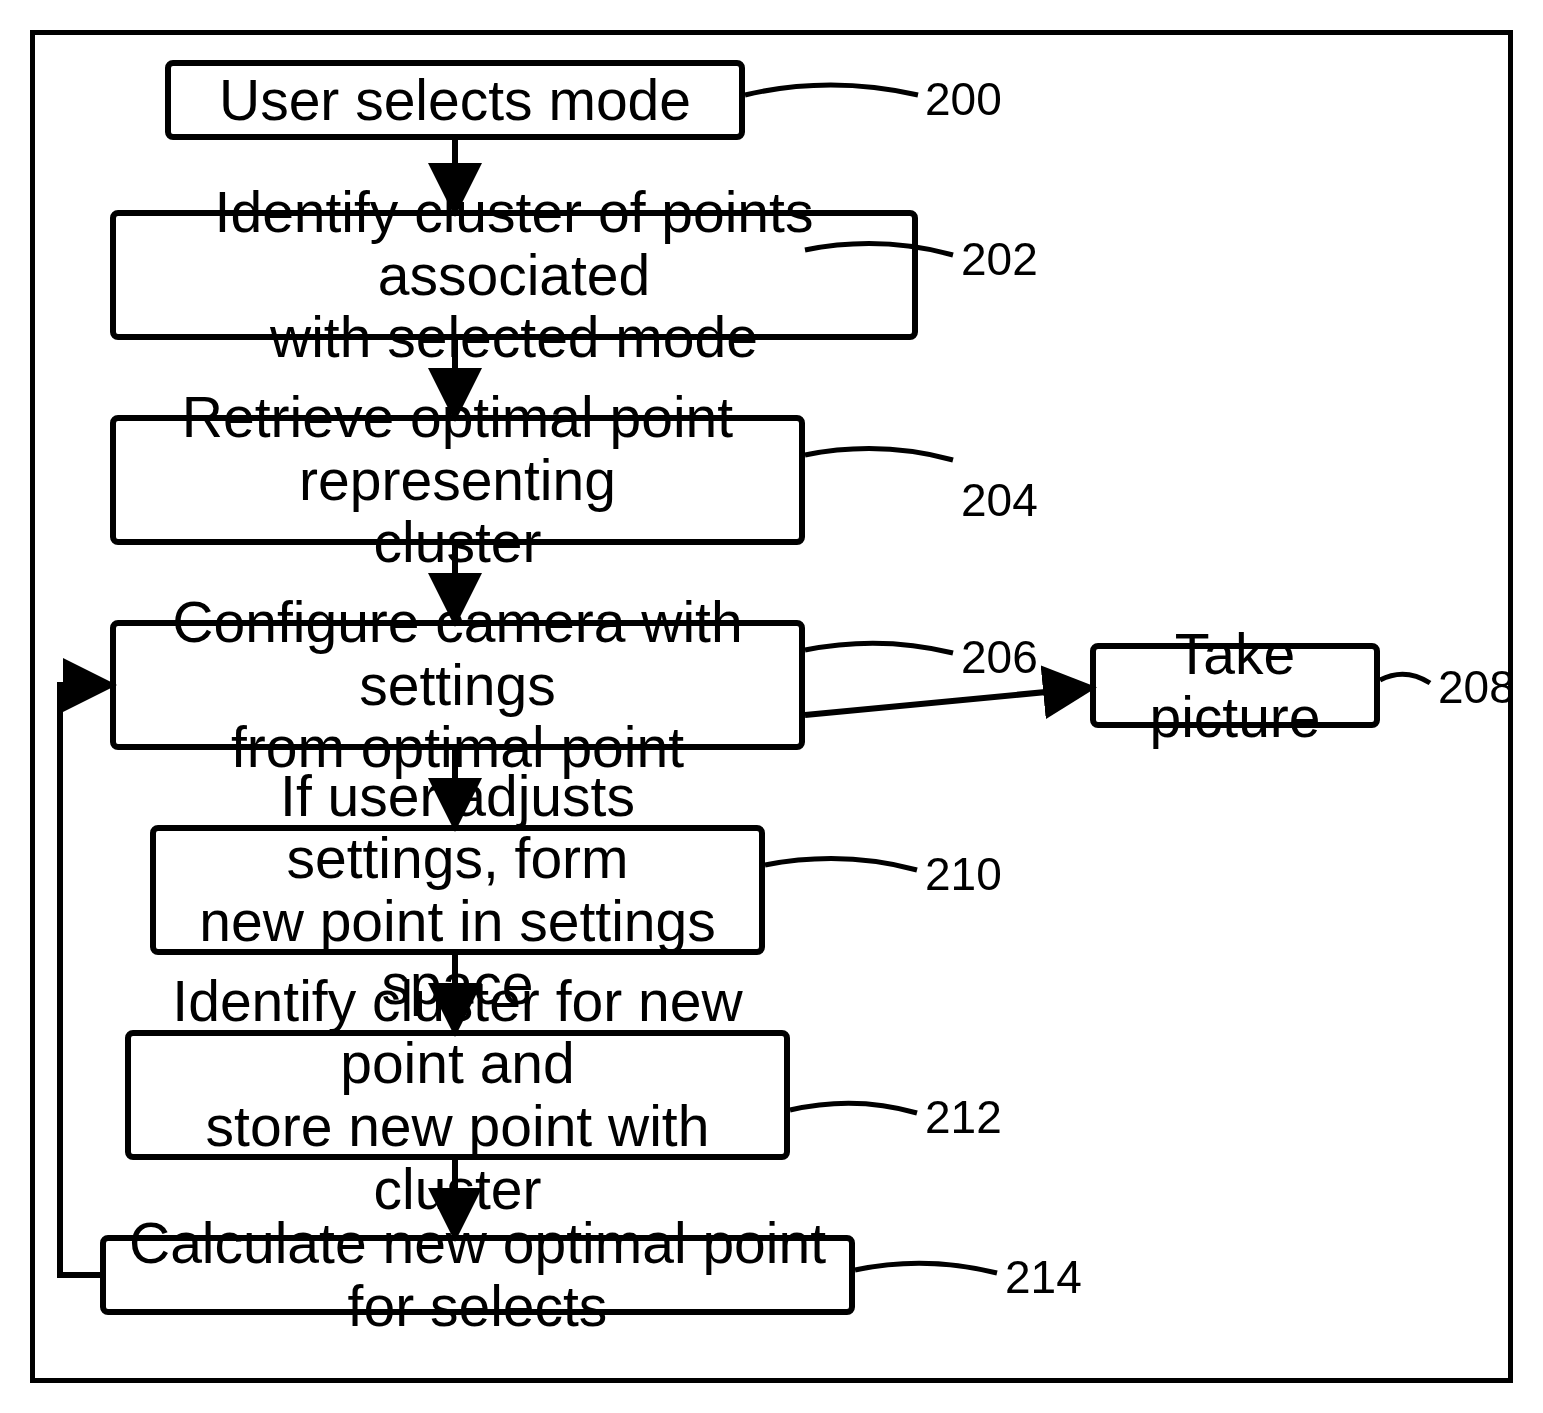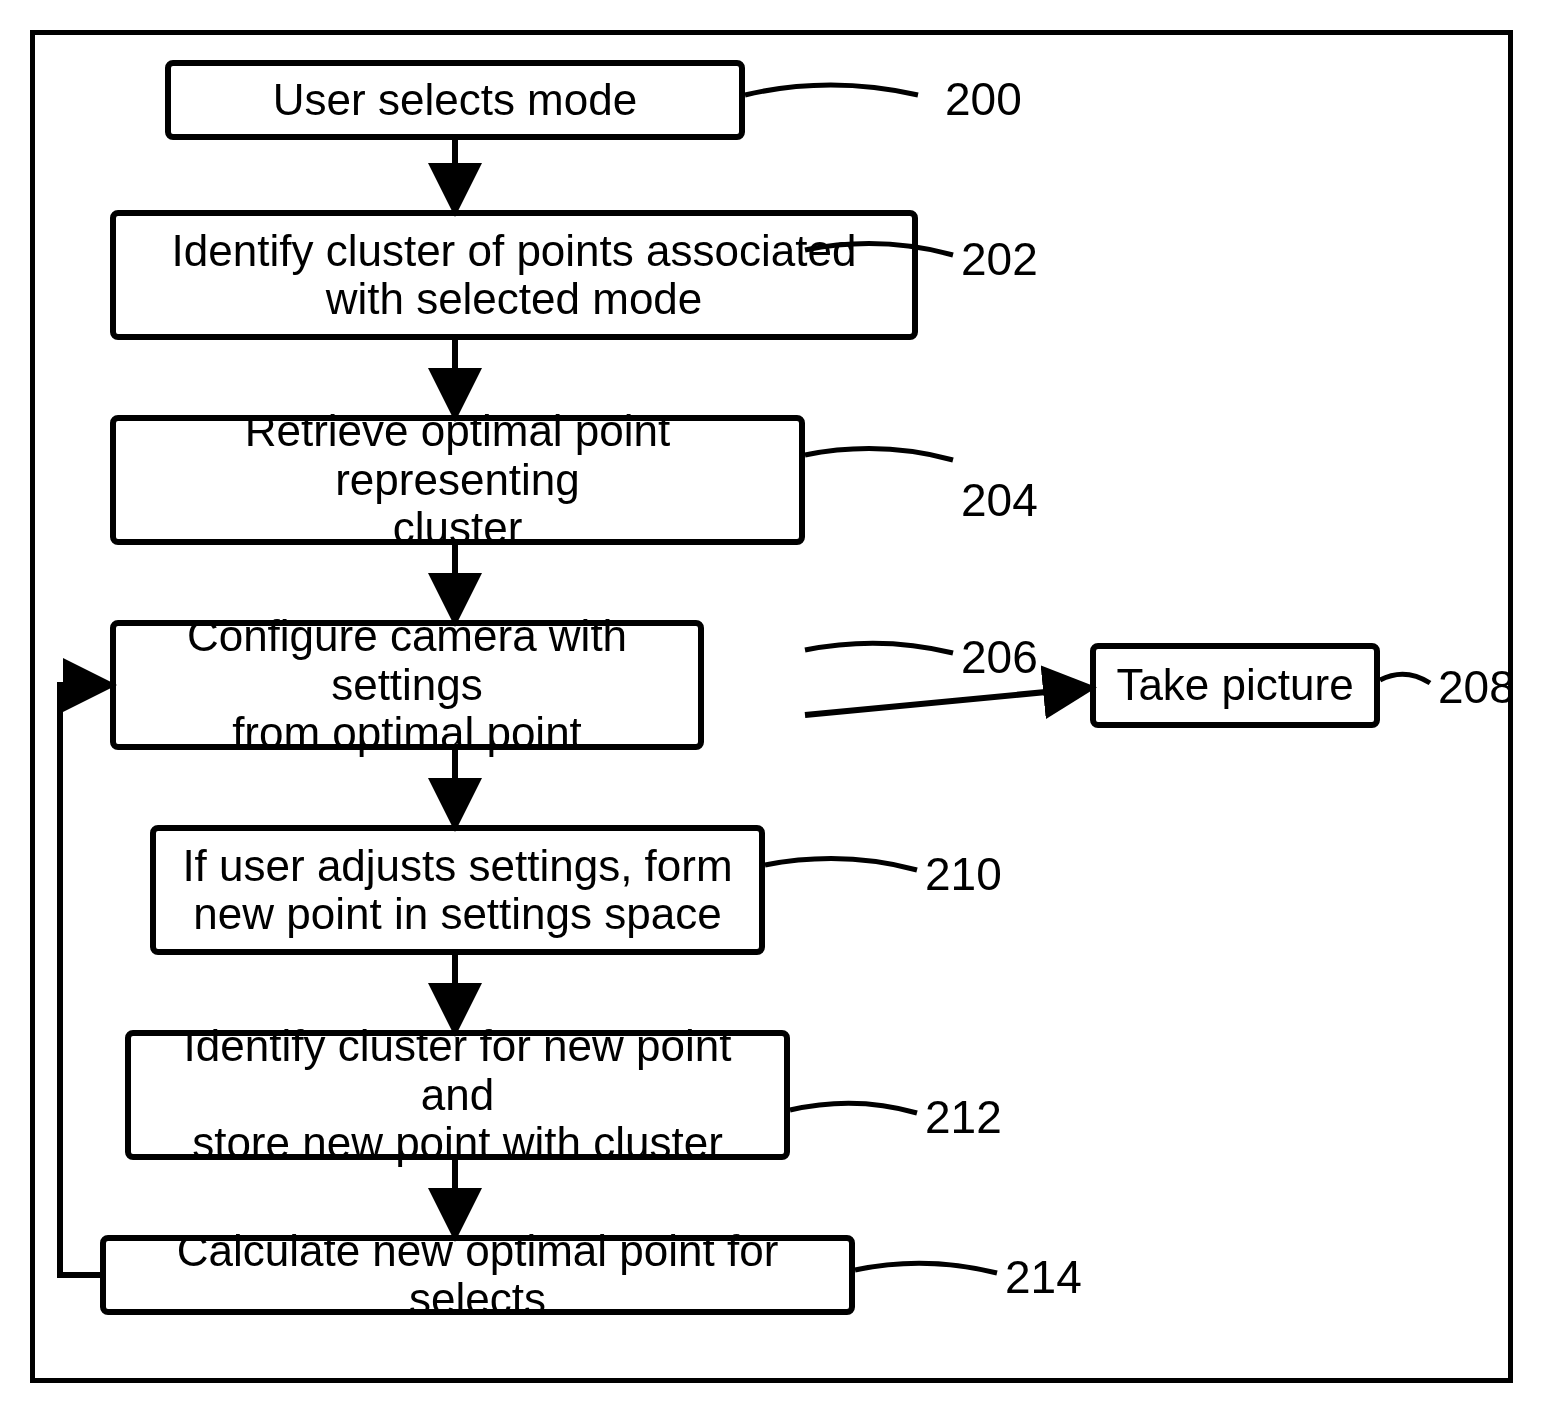--- a/index.html
+++ b/index.html
@@ -25,21 +25,21 @@
   }
   .box {
     position: absolute;
     border: 6px solid #000;
     border-radius: 8px;
     background: #fff;
     display: flex;
     align-items: center;
     justify-content: center;
     text-align: center;
-    font-size: 44px;
+    font-size: 57px;
     line-height: 1.1;
     font-weight: 400;
     box-sizing: border-box;
     padding: 6px 20px;
   }
   .label {
     position: absolute;
     font-size: 46px;
     font-family: Arial, Helvetica, sans-serif;
   }
@@ -63,41 +63,41 @@
   </div>
 
   <div class="box" style="left:110px; top:210px; width:808px; height:130px;">
     <span>Identify cluster of points associated<br>with selected mode</span>
   </div>
 
   <div class="box" style="left:110px; top:415px; width:695px; height:130px;justify-content:center;">
     <span>Retrieve optimal point representing<br>cluster</span>
   </div>
 
-  <div class="box" style="left:110px; top:620px; width:594px; height:130px;">
+  <div class="box" style="left:110px; top:620px; width:695px; height:130px;">
     <span>Configure camera with settings<br>from optimal point</span>
   </div>
 
   <div class="box" style="left:1090px; top:643px; width:290px; height:85px;">
     <span>Take picture</span>
   </div>
 
   <div class="box" style="left:150px; top:825px; width:615px; height:130px;">
     <span>If user adjusts settings, form<br>new point in settings space</span>
   </div>
 
   <div class="box" style="left:125px; top:1030px; width:665px; height:130px;">
     <span>Identify cluster for new point and<br>store new point with cluster</span>
   </div>
 
   <div class="box" style="left:100px; top:1235px; width:755px; height:80px;">
     <span>Calculate new optimal point for selects</span>
   </div>
 
-  <span class="label" style="left:925px; top:72px;margin-left:20px;">200</span>
+  <span class="label" style="left:925px; top:72px;">200</span>
   <span class="label" style="left:961px; top:232px;">202</span>
   <span class="label" style="left:961px; top:437px;margin-top:36px;">204</span>
   <span class="label" style="left:961px; top:630px;">206</span>
   <span class="label" style="left:1438px; top:660px;">208</span>
   <span class="label" style="left:925px; top:847px;">210</span>
   <span class="label" style="left:925px; top:1090px;">212</span>
   <span class="label" style="left:1005px; top:1250px;">214</span>
 
   <svg class="connectors">
     <defs>

